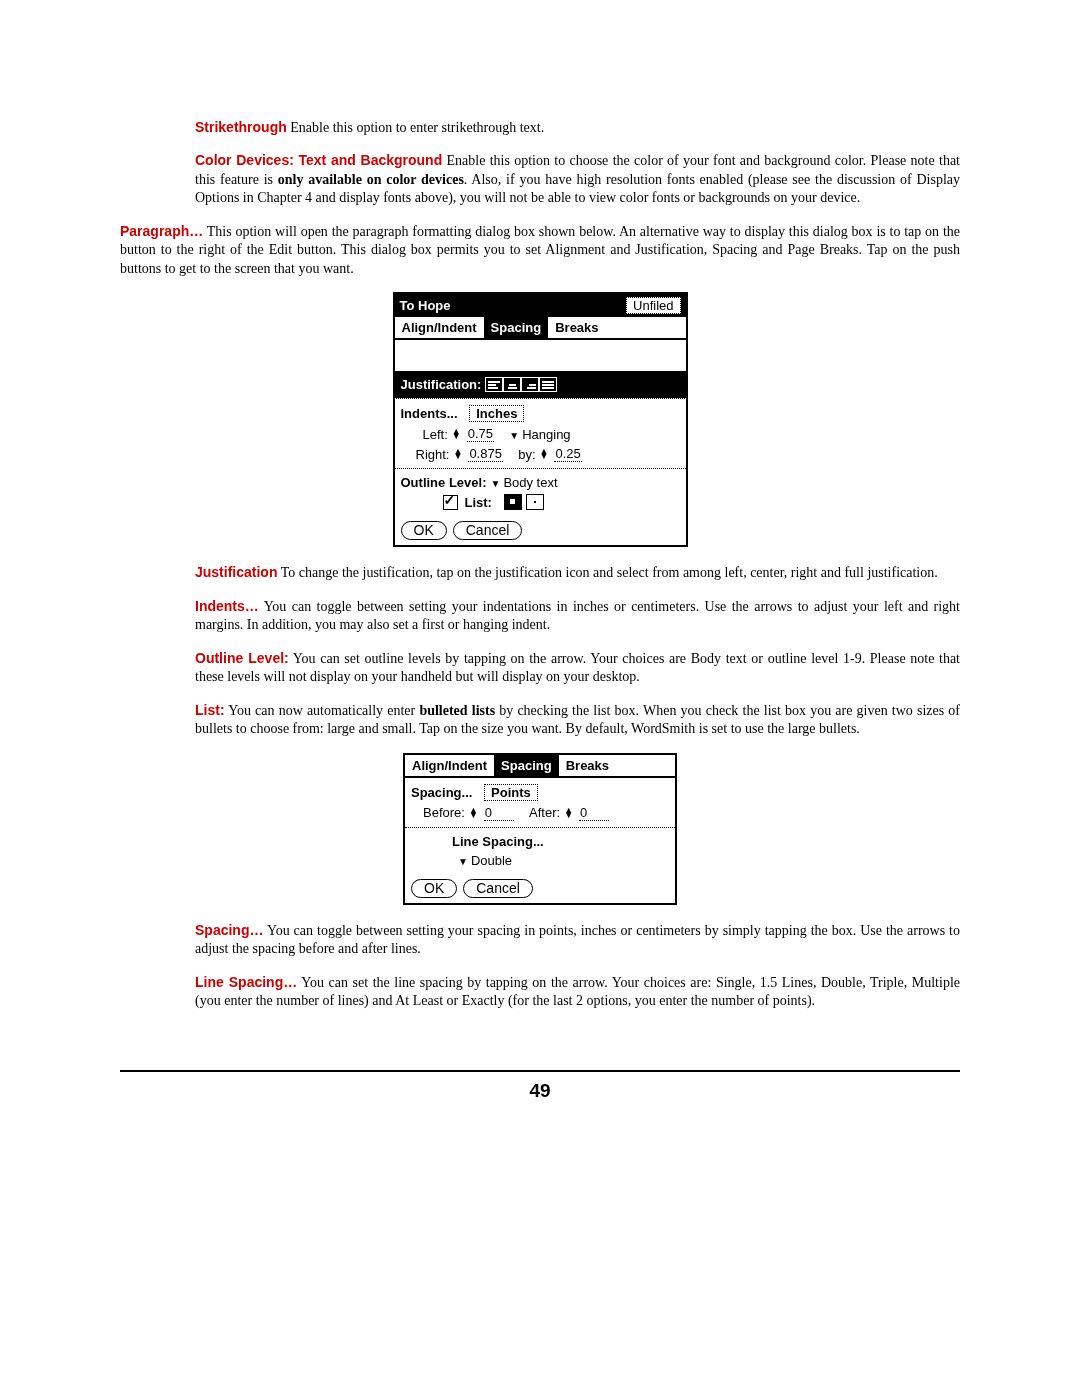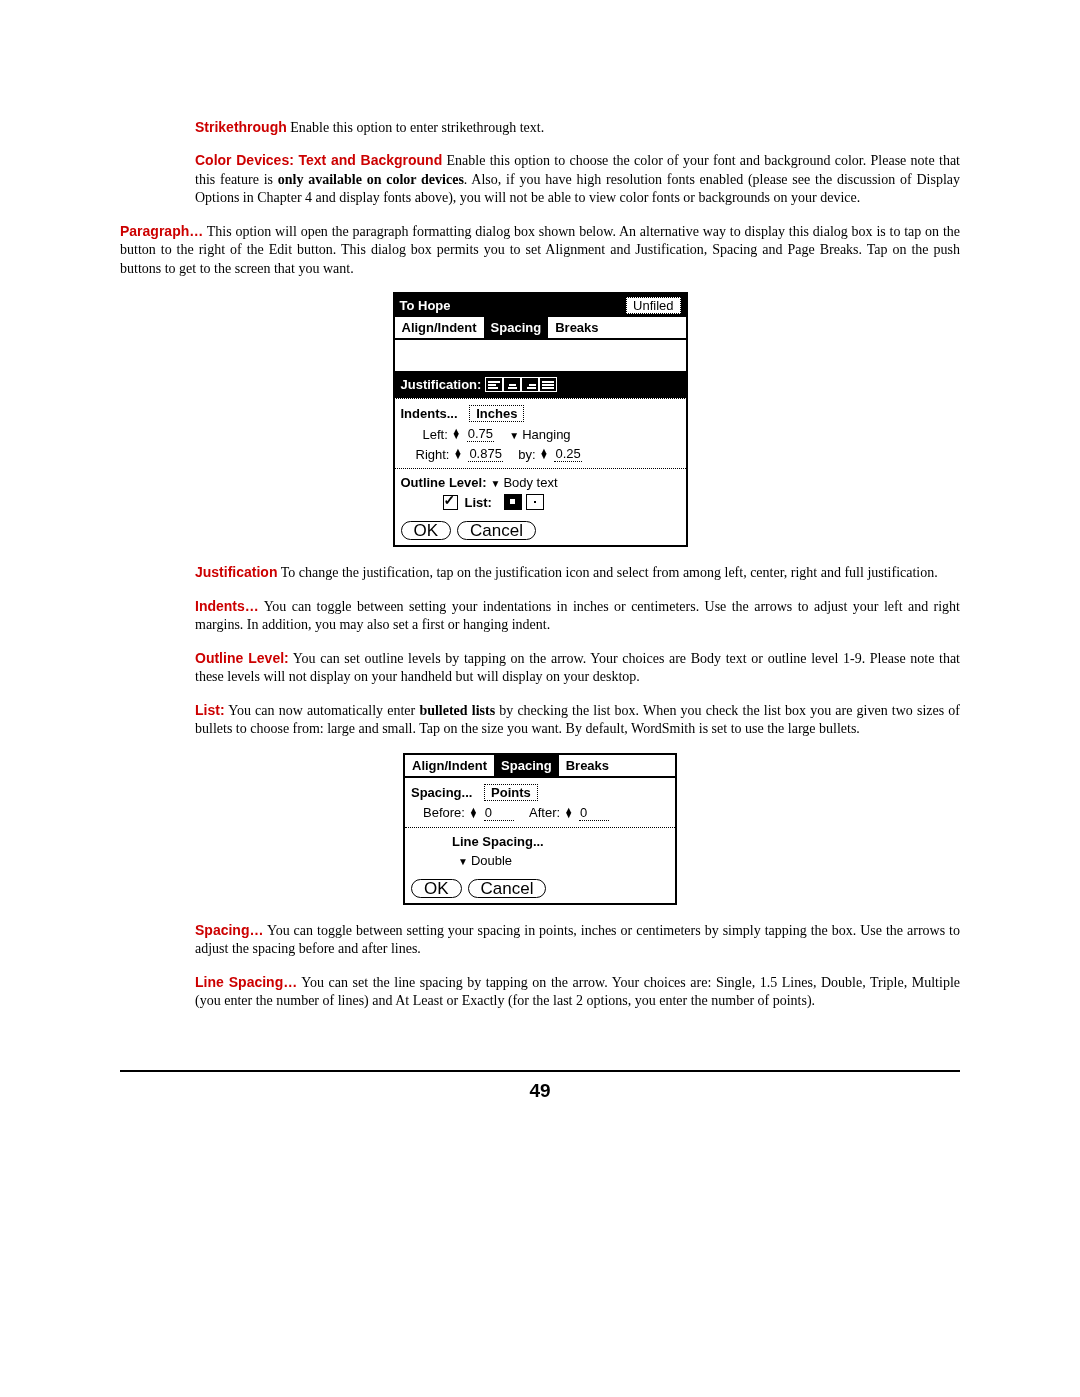--- a/index.html
+++ b/index.html
@@ -200,21 +200,21 @@
   .btnrow {
     padding: 5px 6px;
     display: flex;
     gap: 6px;
   }
   .pill {
     border: 1.5px solid #000;
     border-radius: 11px;
     padding: 0 12px;
     font-weight: normal;
-    font-size: 17px;
+    font-size: 14px;
     line-height: 17px;
     background: #fff;
   }
 
   .footer-line {
     border-top: 2.5px solid #000;
     margin: 60px 0 0 0;
     padding-top: 8px;
     text-align: center;
     font-family: Arial, Helvetica, sans-serif;

